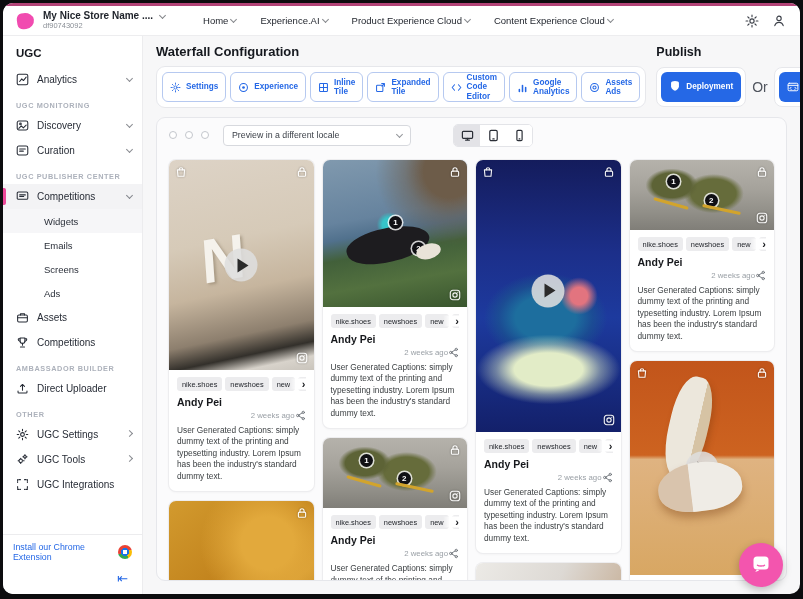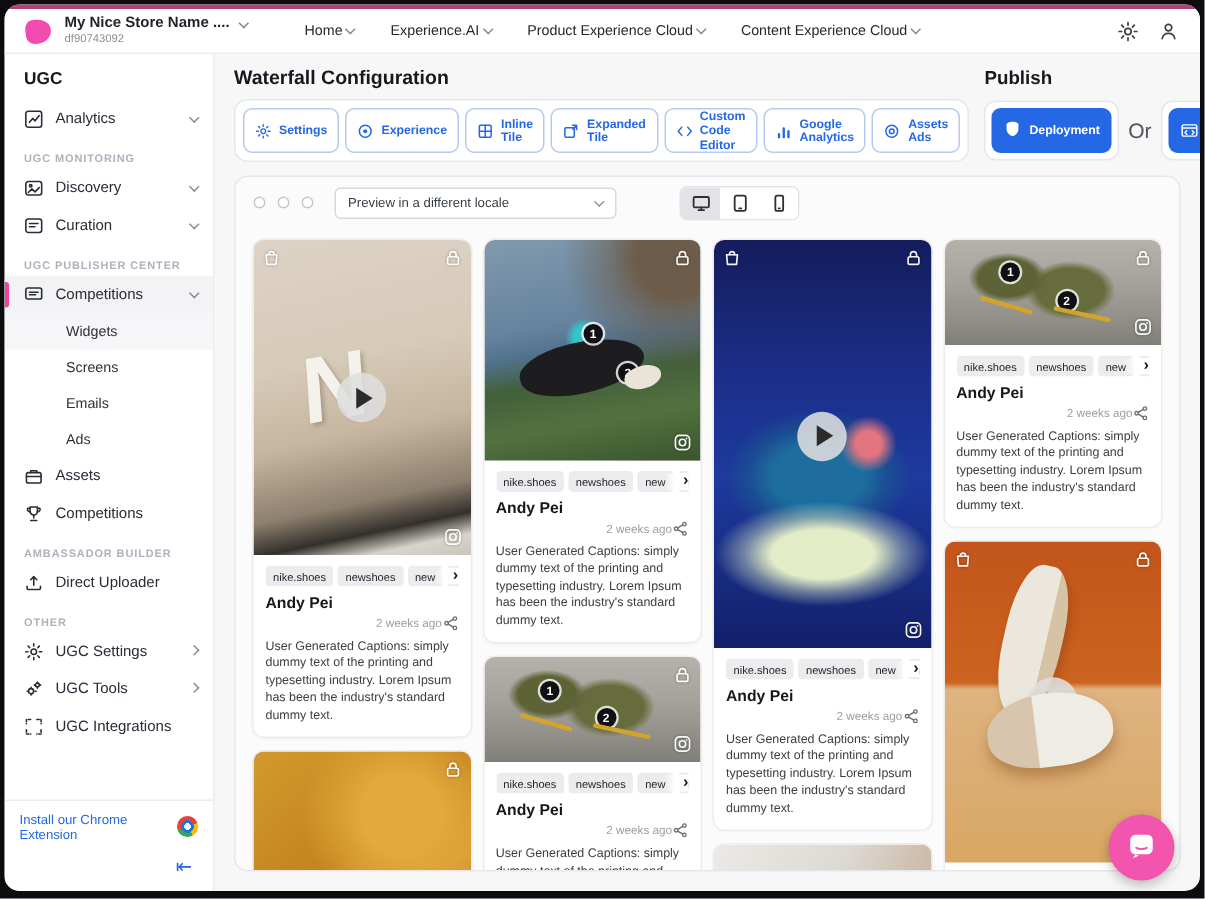--- a/index.html
+++ b/index.html
@@ -188,22 +188,22 @@
           <span>
               <svg class="ic" width="13" height="13" viewBox="0 0 16 16">
                 <rect x="1.5" y="2.5" width="13" height="9" rx="1.5"></rect>
                 <path d="M4.5 6h7M4.5 8h5"></path>
               </svg>
             </span>
           <span class="lb">Competitions</span>
             <i class="chev"></i>
         </div>
         <div class="sbsub sel">Widgets</div>
+        <div class="sbsub">Emails</div>
         <div class="sbsub">Screens</div>
-        <div class="sbsub">Emails</div>
         <div class="sbsub">Ads</div>
         <div class="sbitem">
           <span>
               <svg class="ic" width="13" height="13" viewBox="0 0 16 16">
                 <rect x="2" y="5" width="12" height="8.5" rx="1.5"></rect>
                 <path d="M5.5 5V3.5h5V5M2 8.2h12"></path>
               </svg>
             </span>
           <span class="lb">Assets</span>
         </div>

